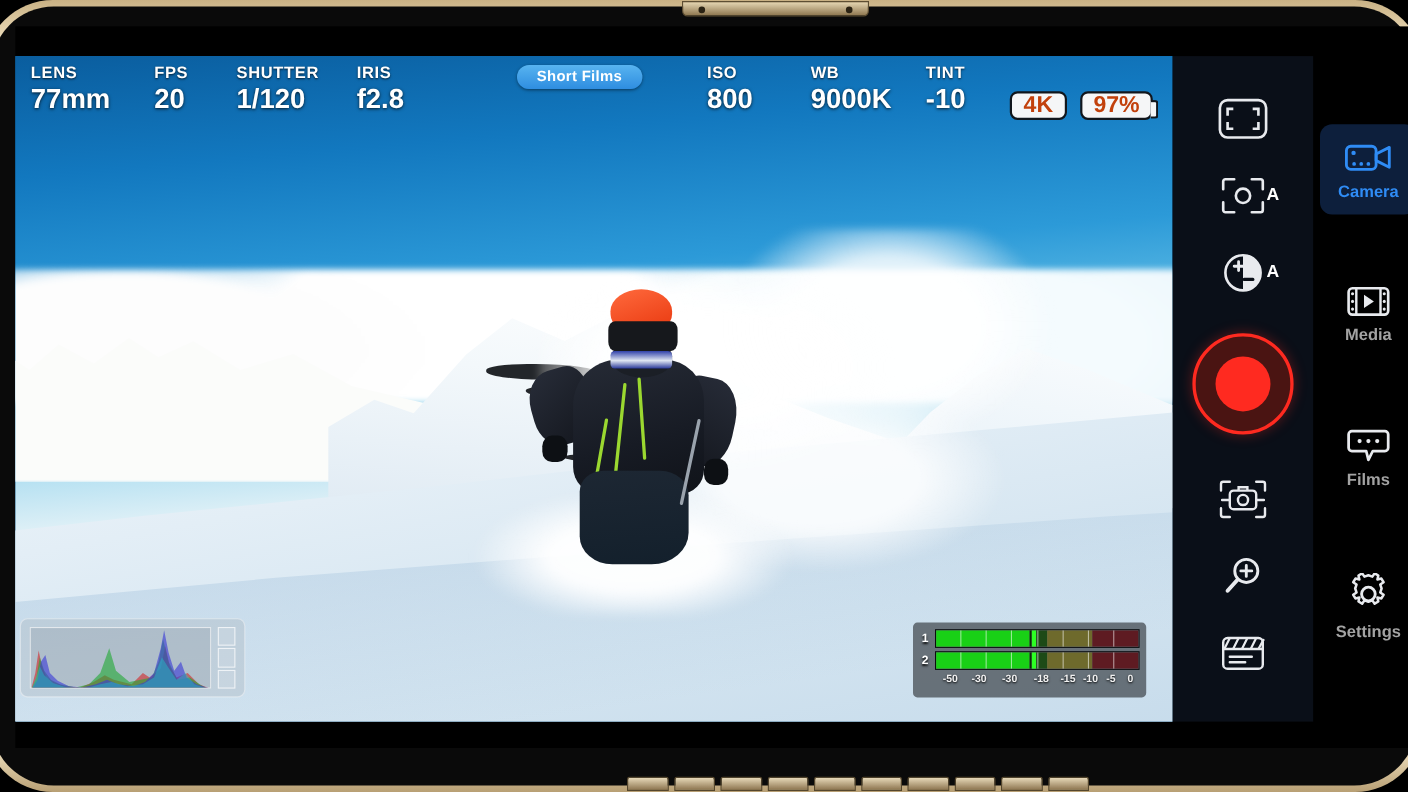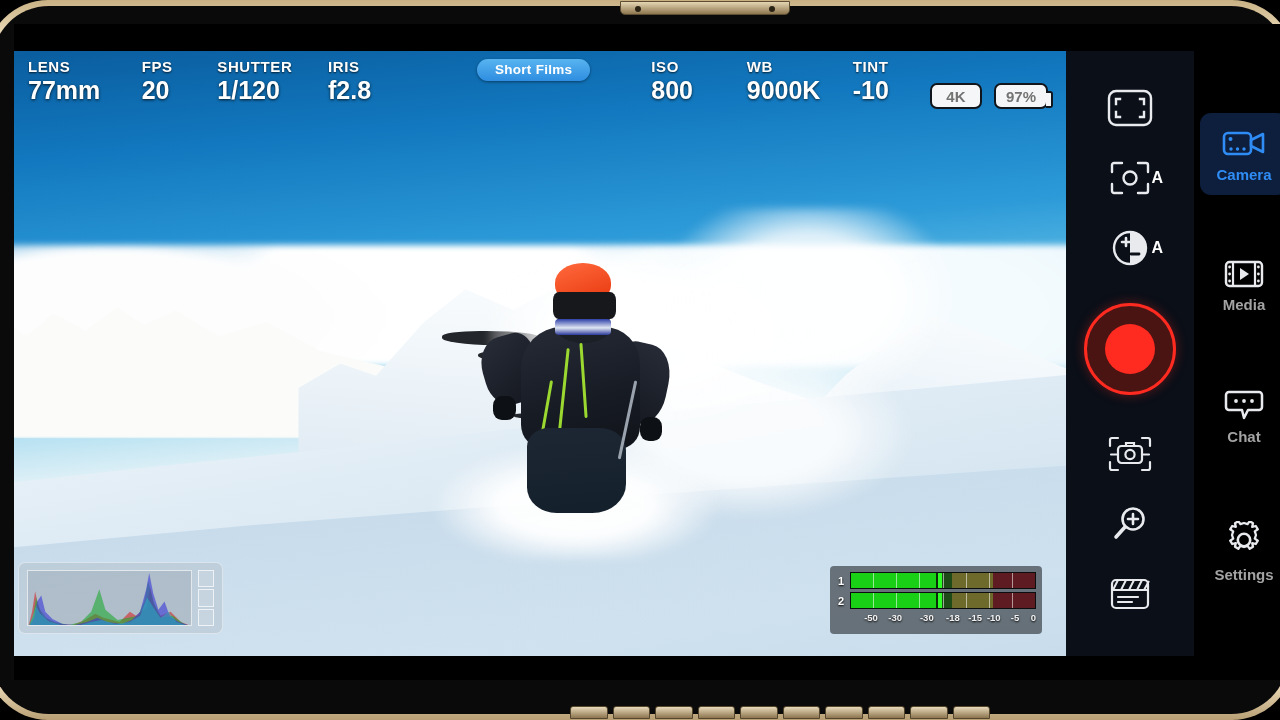--- a/index.html
+++ b/index.html
@@ -140,22 +140,22 @@
   #project-badge { display:inline-block; padding:3px 18px 4px;
     background:linear-gradient(180deg,#58b4f0,#2e8de0); border-radius:11px;
     color:#fff; font-size:13.5px; font-weight:bold; letter-spacing:.3px;
     box-shadow:0 1px 3px rgba(0,0,0,.45); }
   #timecode { font-size:37px; font-weight:bold; color:#ff1e14;
     letter-spacing:-.5px; line-height:1.02; margin-top:-1px;
     text-shadow:0 1px 3px rgba(0,0,0,.5); font-family:"Liberation Sans",sans-serif; }
   #iso-meta{width:86px} #wb-meta{width:100px} #tint-meta{width:62px}
   .pill { height:26px; min-width:52px; padding:0 10px; background:#f5f6f7;
     border:2px solid #11161c; border-radius:7px; display:flex;
-    align-items:center; justify-content:center; font-size:15px; font-weight:bold;
-    color:#737373; }
+    align-items:center; justify-content:center; font-size:21px; font-weight:bold;
+    color:#c2410c; }
   #badges { display:flex; align-items:center; gap:12px; margin-top:24px; }
   #battery { position:relative; }
   #battery::after { content:""; position:absolute; right:-7px; top:6px;
     width:5px; height:13px; background:#f5f6f7; border:2px solid #11161c;
     border-left:none; border-radius:0 3px 3px 0; }
 
   
   #histogram { position:absolute; left:18px; bottom:22px; width:205px; height:72px;
     background:rgba(175,185,195,.42); border:1px solid rgba(255,255,255,.45);
     border-radius:7px; display:flex; align-items:center; padding:7px 8px; gap:6px; }
@@ -175,21 +175,21 @@
   .ch-label { width:10px; font-size:11px; font-weight:bold; color:#fff;
     text-align:center; text-shadow:0 1px 2px #000; }
   .ch-bar { position:relative; flex:1; height:17px; border:1px solid #0b0d0f;
     display:flex; overflow:hidden; }
   .seg { height:100%; }
   .tickrow { position:absolute; inset:0; display:flex; }
   .tickrow i { flex:1; border-right:1px solid rgba(255,255,255,.55); }
   .tickrow i:last-child { border-right:none; }
   #db-scale { display:flex; margin-left:14px; margin-top:1px; }
   #db-scale span { font-size:9.5px; font-weight:bold; color:#f2f2f2;
-    text-shadow:0 1px 2px #000; text-align:right; }
+    text-shadow:0 1px 2px #000; text-align:center; }
 
   
   #controls { position:absolute; left:1052px; top:27px; width:128px; height:605px;
     background:#0a0f18; display:flex; flex-direction:column;
     align-items:center; padding-top:28px; }
   .ctl { width:58px; height:58px; display:flex; align-items:center;
     justify-content:center; position:relative; margin-bottom:12px; }
   .ctl .auto-a { position:absolute; right:-4px; top:20px; font-size:16px;
     font-weight:bold; color:#fff; }
   #record-btn { width:92px; height:92px; border-radius:50%;
@@ -473,21 +473,21 @@
       <span class="nav-label">Media</span>
     </div>
 
     <div class="nav-item">
       <svg width="40" height="32" viewBox="0 0 40 32">
         <path d="M5 3 h30 a3 3 0 0 1 3 3 v12 a3 3 0 0 1-3 3 H24 l-4 8 -2-8 H5 a3 3 0 0 1-3-3 V6 a3 3 0 0 1 3-3 Z" fill="none" stroke="#e8eaee" stroke-width="2.5" stroke-linejoin="round"></path>
         <circle cx="12" cy="12" r="1.9" fill="#e8eaee"></circle>
         <circle cx="20" cy="12" r="1.9" fill="#e8eaee"></circle>
         <circle cx="28" cy="12" r="1.9" fill="#e8eaee"></circle>
       </svg>
-      <span class="nav-label">Chat</span>
+      <span class="nav-label">Films</span>
     </div>
 
     <div class="nav-item">
       <svg width="38" height="38" viewBox="0 0 38 38">
         <path d="M19 2 l3.6 1.2 2.1-3 3.3 2-0.8 3.6 3.6-0.8 2 3.3-3 2.1 1.2 3.6 -1.2 3.6 3 2.1
                  -2 3.3 -3.6-0.8 0.8 3.6 -3.3 2 -2.1-3 -3.6 1.2 -3.6-1.2 -2.1 3 -3.3-2 0.8-3.6
                  -3.6 0.8 -2-3.3 3-2.1 -1.2-3.6 1.2-3.6 -3-2.1 2-3.3 3.6 0.8 -0.8-3.6 3.3-2 2.1 3 Z" fill="none" stroke="#e8eaee" stroke-width="2.3" stroke-linejoin="round"></path>
         <circle cx="19" cy="19" r="6.2" fill="none" stroke="#e8eaee" stroke-width="2.6"></circle>
       </svg>
       <span class="nav-label">Settings</span>

